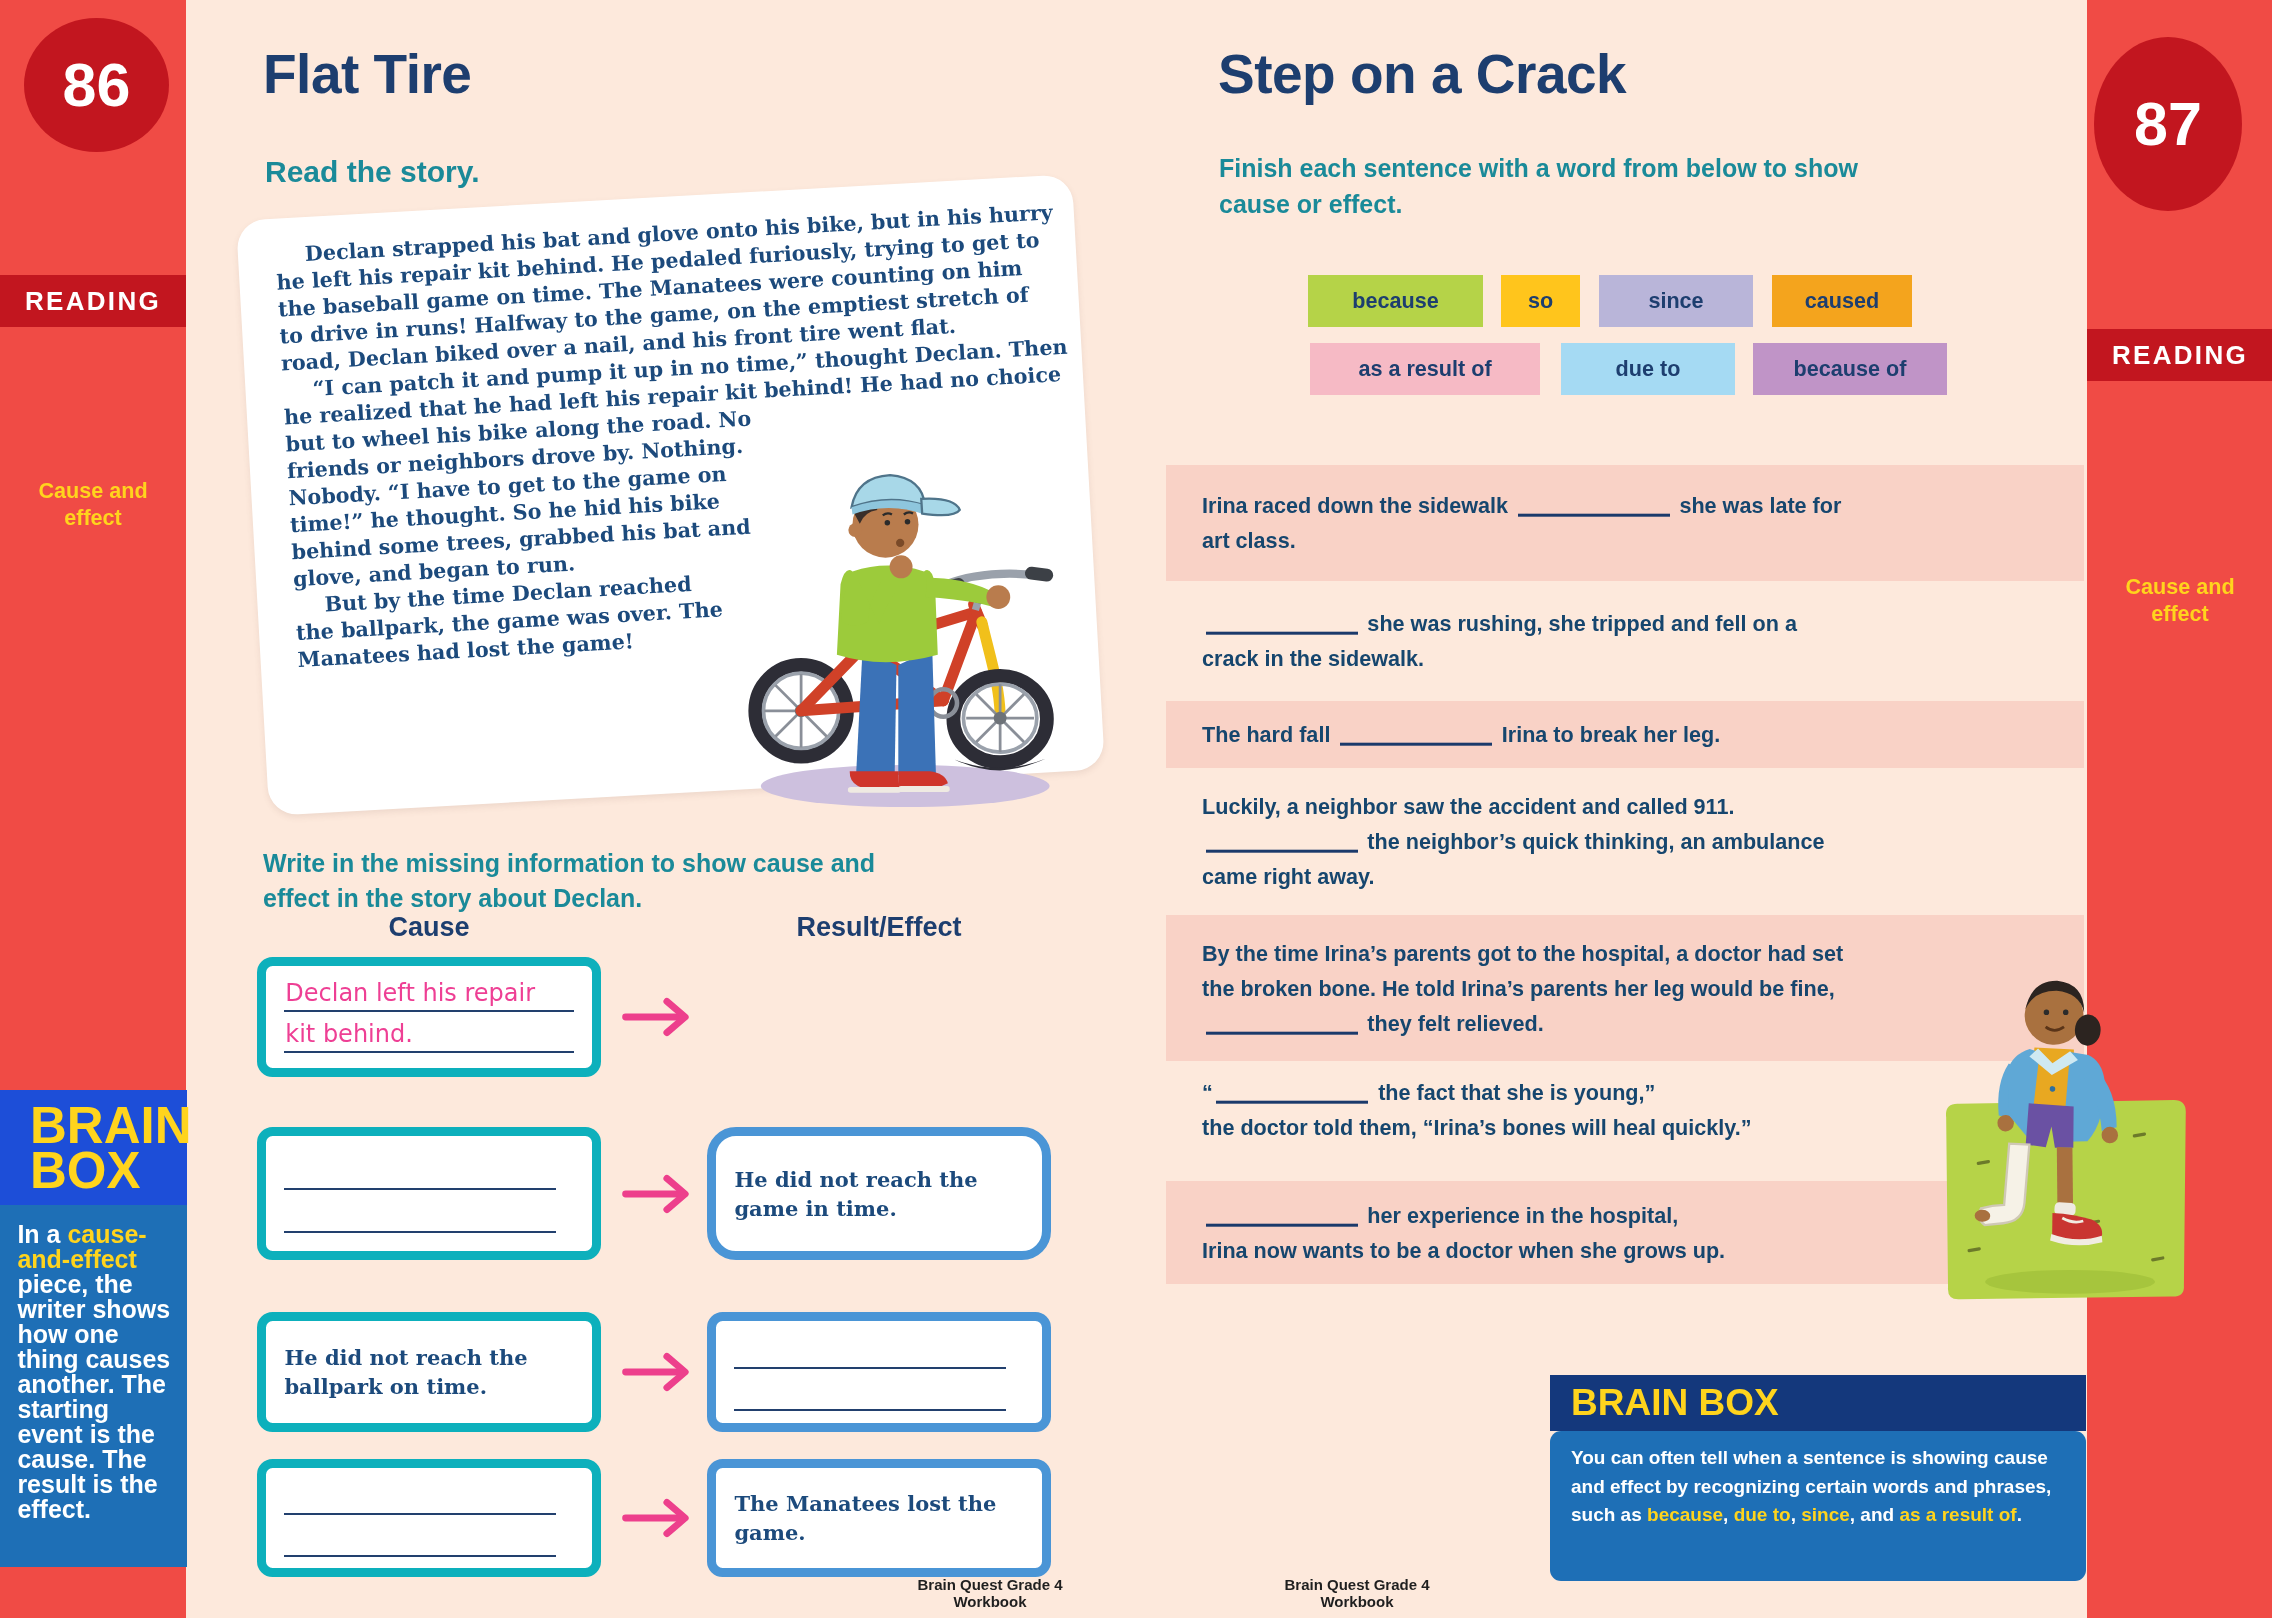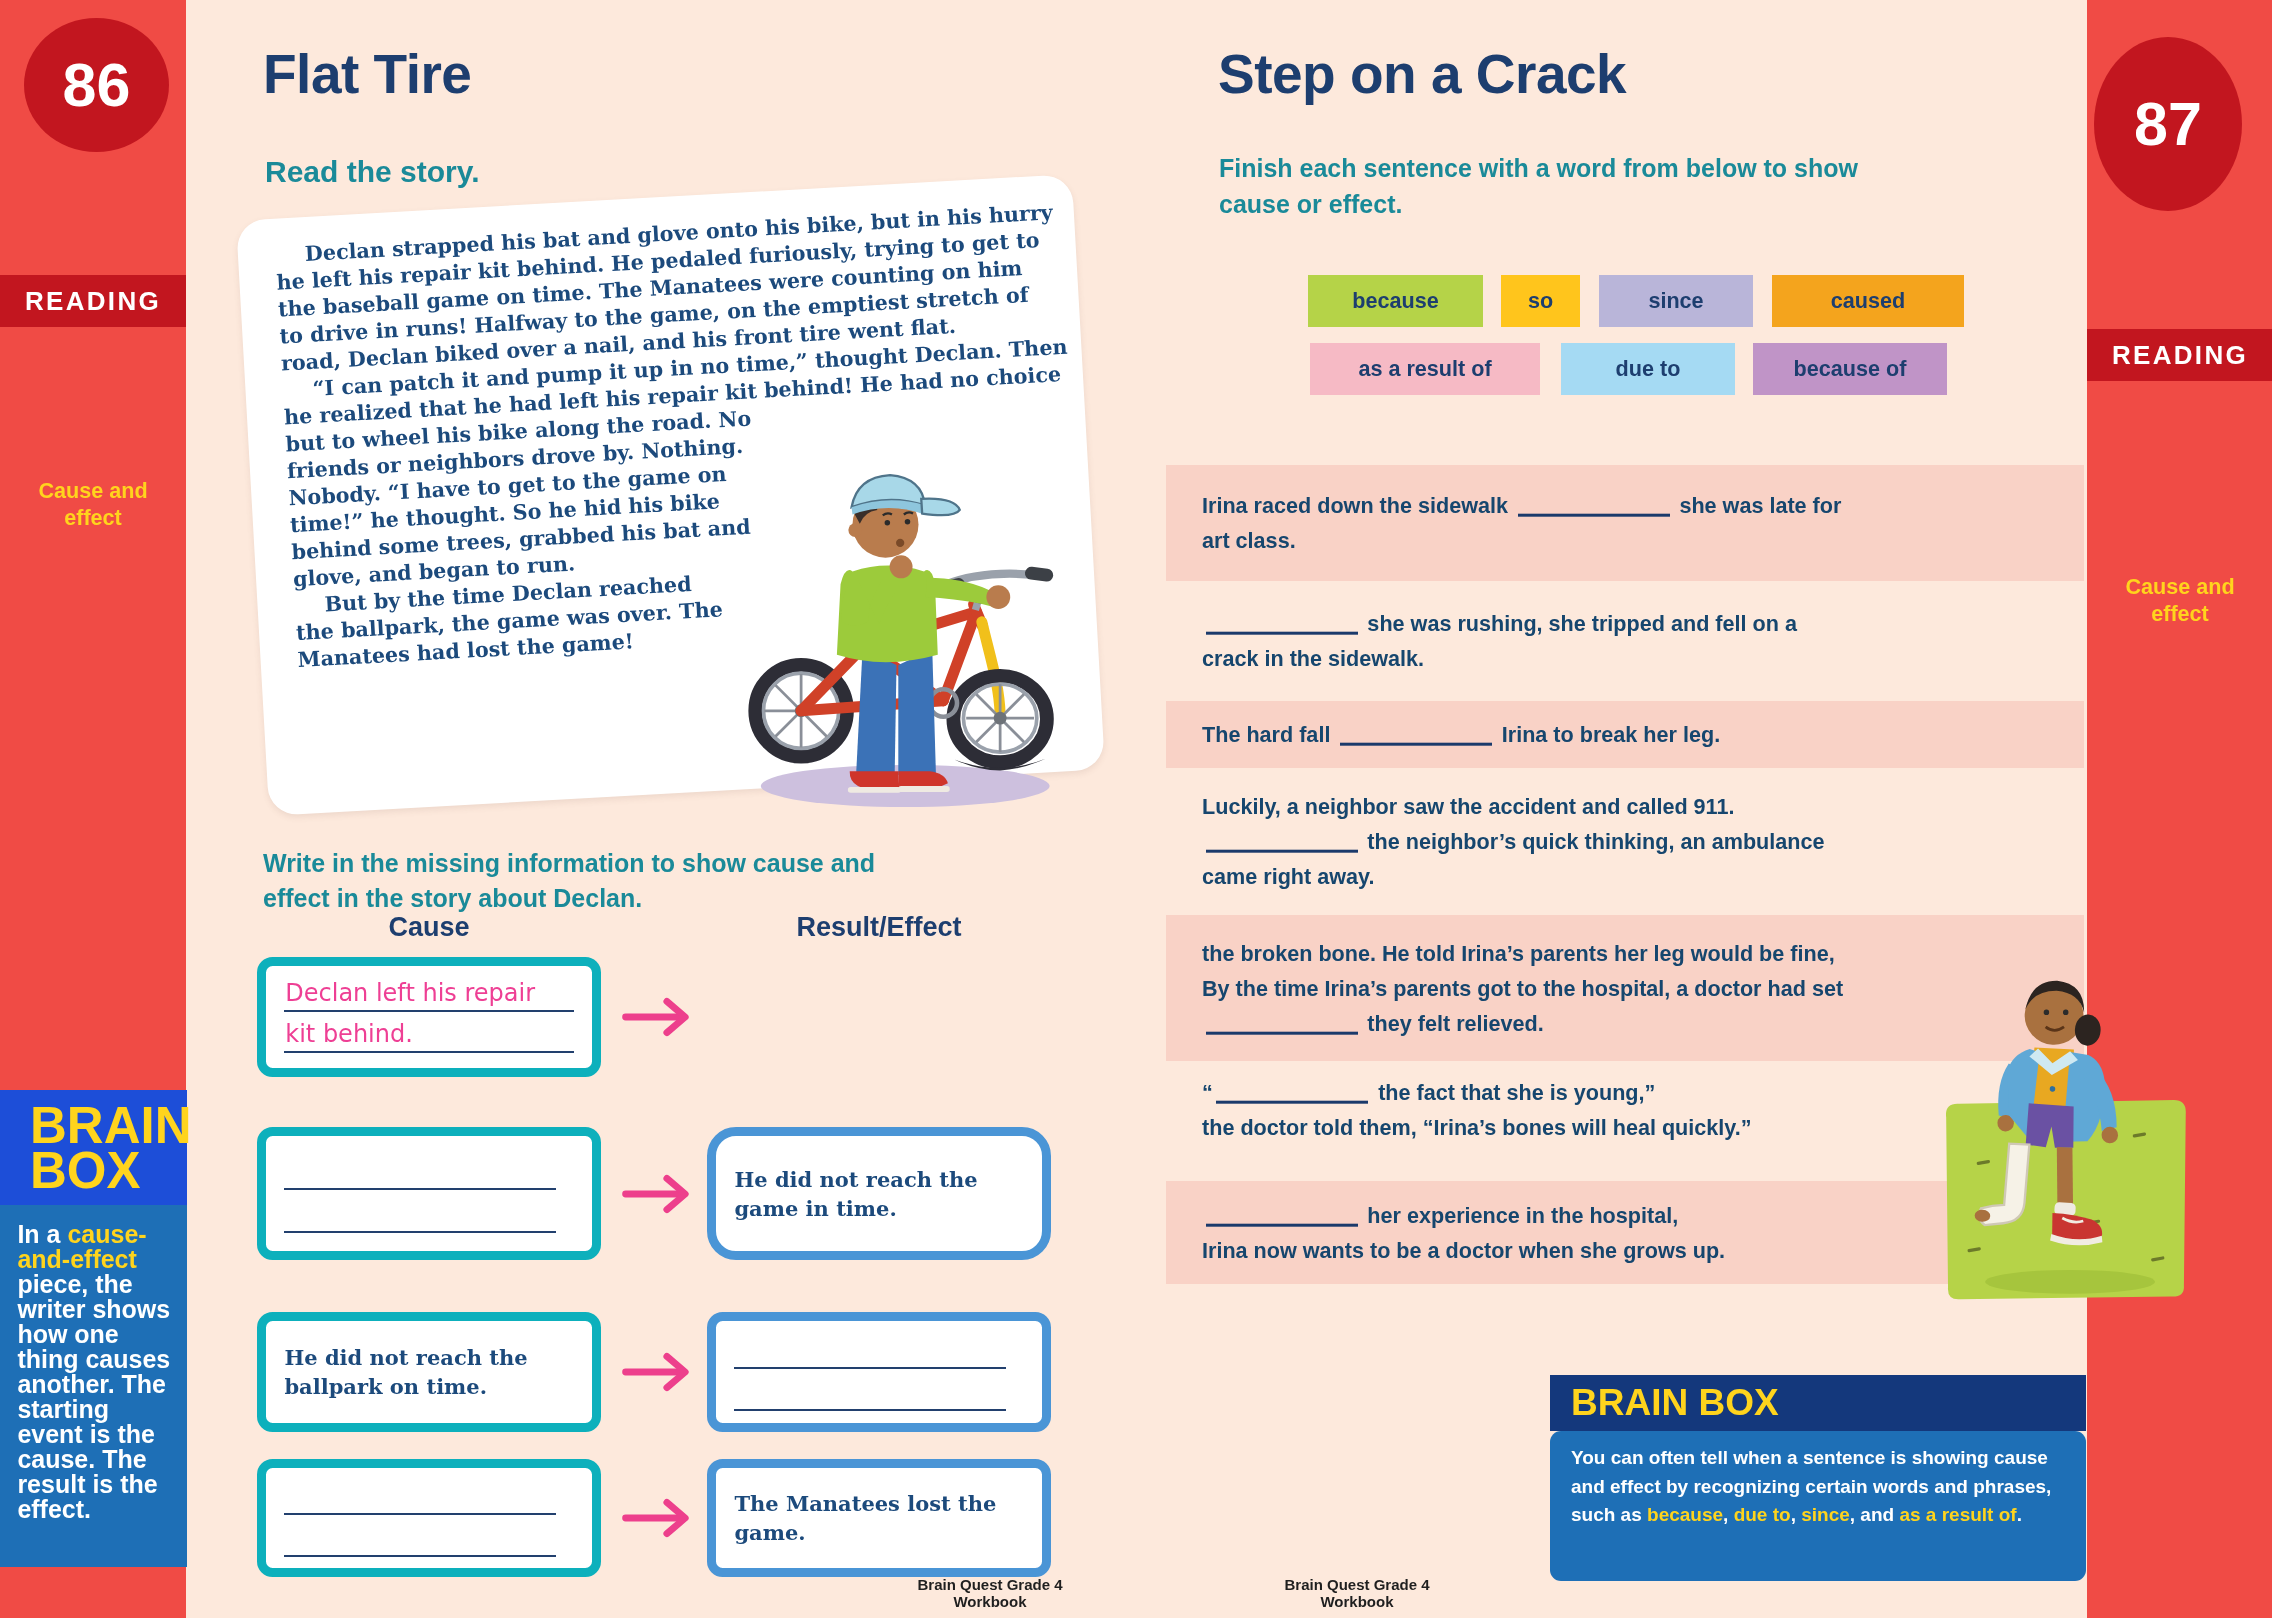--- a/index.html
+++ b/index.html
@@ -61,21 +61,21 @@
   .wl{height:34px;border-bottom:2.3px solid #22406e;width:94%;}
   .wl+.wl{margin-top:6.4px;}
   .arrow{position:absolute;left:621px;width:78px;height:44px;}
 
   
   .chip{position:absolute;height:52px;display:flex;align-items:center;justify-content:center;
         font-size:21.6px;font-weight:bold;color:#1d3e6f;}
   .chip.c1{left:1308px;top:275px;width:175px;}
   .chip.c2{left:1501px;top:275px;width:79px;}
   .chip.c3{left:1599px;top:275px;width:154px;}
-  .chip.c4{left:1772px;top:275px;width:192px;}
+  .chip.c4{left:1772px;top:275px;width:140px;}
   .chip.c5{left:1310px;top:343px;width:230px;}
   .chip.c6{left:1561px;top:343px;width:174px;}
   .chip.c7{left:1753px;top:343px;width:194px;}
 
   
   .stripe{position:absolute;left:1166px;width:918px;display:flex;flex-direction:column;justify-content:center;
           padding-left:36px;box-sizing:border-box;font-size:21.6px;line-height:35px;color:#16466e;font-weight:bold;}
   .stripe div{white-space:nowrap;}
   .stripe.pink{background:#f9d2c6;}
   .s1{top:465px;height:116px;} .s2{top:581px;height:120px;} .s3{top:701px;height:67px;}
@@ -282,22 +282,22 @@
   </div>
   <div class="stripe pink s3">
     <div>The hard fall <span class="blank"></span> Irina to break her leg.</div>
   </div>
   <div class="stripe s4">
     <div>Luckily, a neighbor saw the accident and called 911.</div>
     <div><span class="blank"></span> the neighbor’s quick thinking, an ambulance</div>
     <div>came right away.</div>
   </div>
   <div class="stripe pink s5">
+    <div>By the time Irina’s parents got to the hospital, a doctor had set</div>
     <div>the broken bone. He told Irina’s parents her leg would be fine,</div>
-    <div>By the time Irina’s parents got to the hospital, a doctor had set</div>
     <div><span class="blank"></span> they felt relieved.</div>
   </div>
   <div class="stripe s6">
     <div>“<span class="blank"></span> the fact that she is young,”</div>
     <div>the doctor told them, “Irina’s bones will heal quickly.”</div>
   </div>
   <div class="stripe pink s7">
     <div><span class="blank"></span> her experience in the hospital,</div>
     <div>Irina now wants to be a doctor when she grows up.</div>
   </div>

